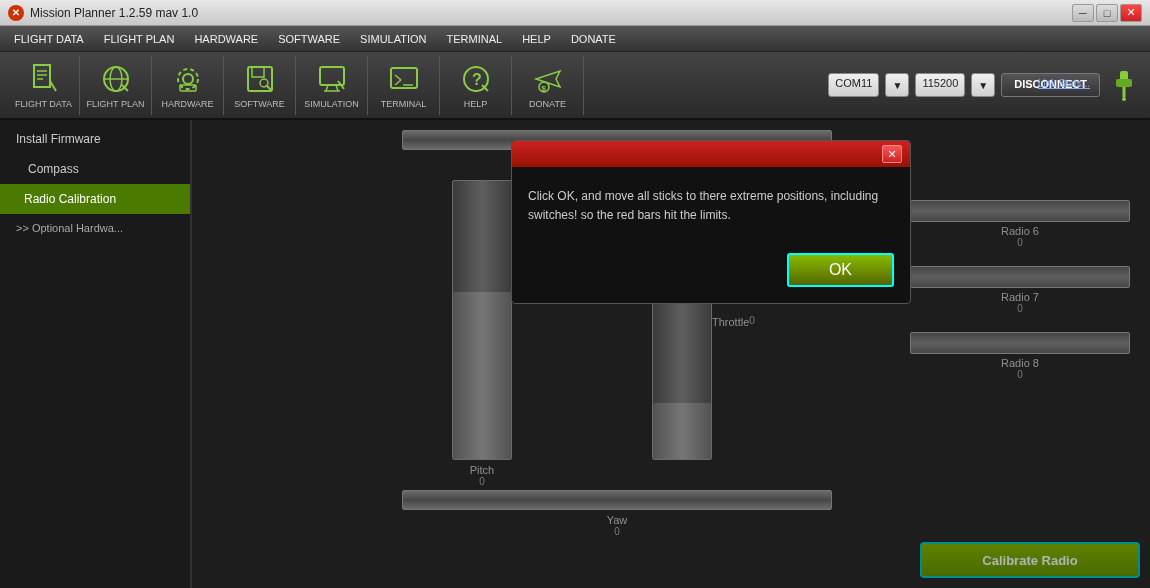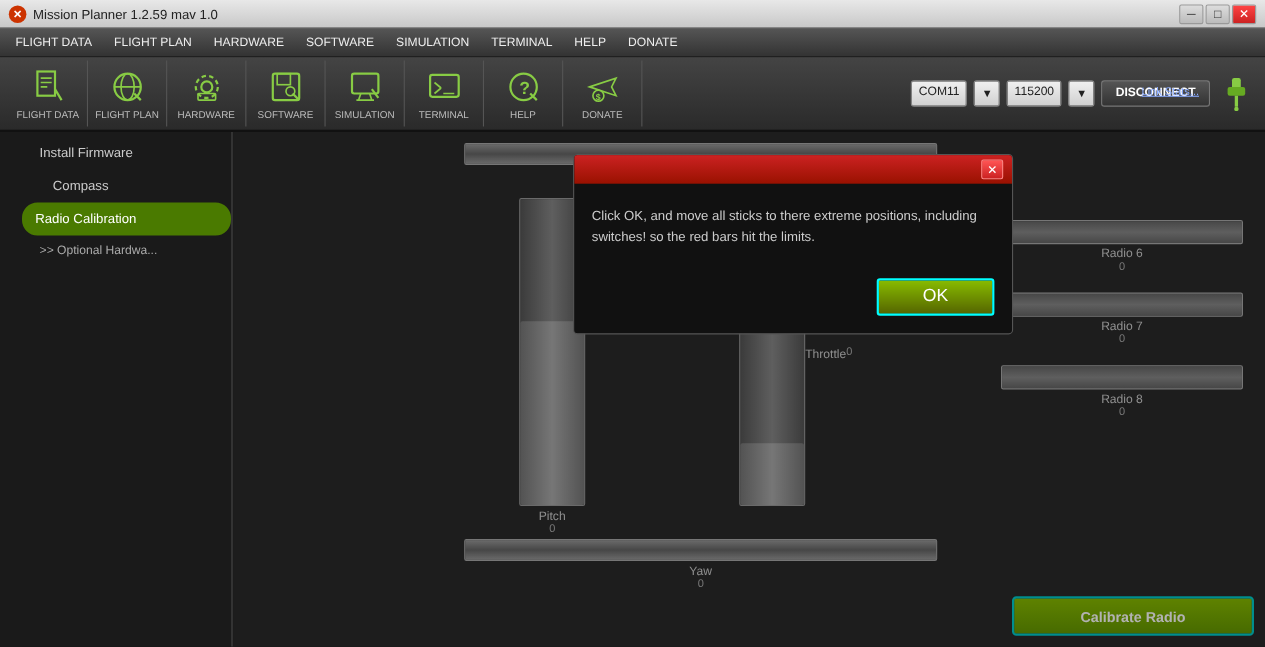--- a/index.html
+++ b/index.html
@@ -153,21 +153,20 @@
       height: calc(588px - 26px - 26px - 68px);
     }
 
     
     #sidebar {
       width: 192px;
       background: #1a1a1a;
       border-right: 2px solid #333;
       padding-top: 4px;
       flex-shrink: 0;
-      margin-left: 20px;
     }
     .sidebar-item {
       padding: 8px 16px;
       color: #ccc;
       font-size: 12px;
       cursor: pointer;
     }
     .sidebar-item.active {
       background: #4a7a00;
       color: #fff;
@@ -421,21 +420,21 @@
   </div>
 </div>
 
 <div class="link-stats">Link Stats...</div>
 
 <div id="main">
 
   <div id="sidebar">
     <div class="sidebar-item">Install Firmware</div>
     <div class="sidebar-item" style="padding-left:28px;">Compass</div>
-    <div class="sidebar-item active" style="padding-left:12px;border-radius:14px;">Radio Calibration</div>
+    <div class="sidebar-item active" style="padding-left:24px;">Radio Calibration</div>
     <div class="sidebar-item section-header">&gt;&gt; Optional Hardwa...</div>
   </div>
 
   <div id="content">
 
     <div style="display:flex; flex-direction:column; align-items:center; position:absolute; left:210px; top:10px;">
       <div style="width:430px; height:20px; background:linear-gradient(to bottom,#999,#666,#999); border:1px solid #aaa; border-radius:2px;"></div>
       <div style="display:flex;flex-direction:column;align-items:center;margin-top:2px;">
         <span style="color:#ccc;font-size:11px;">Roll</span>
         <span style="color:#aaa;font-size:10px;">0</span>

